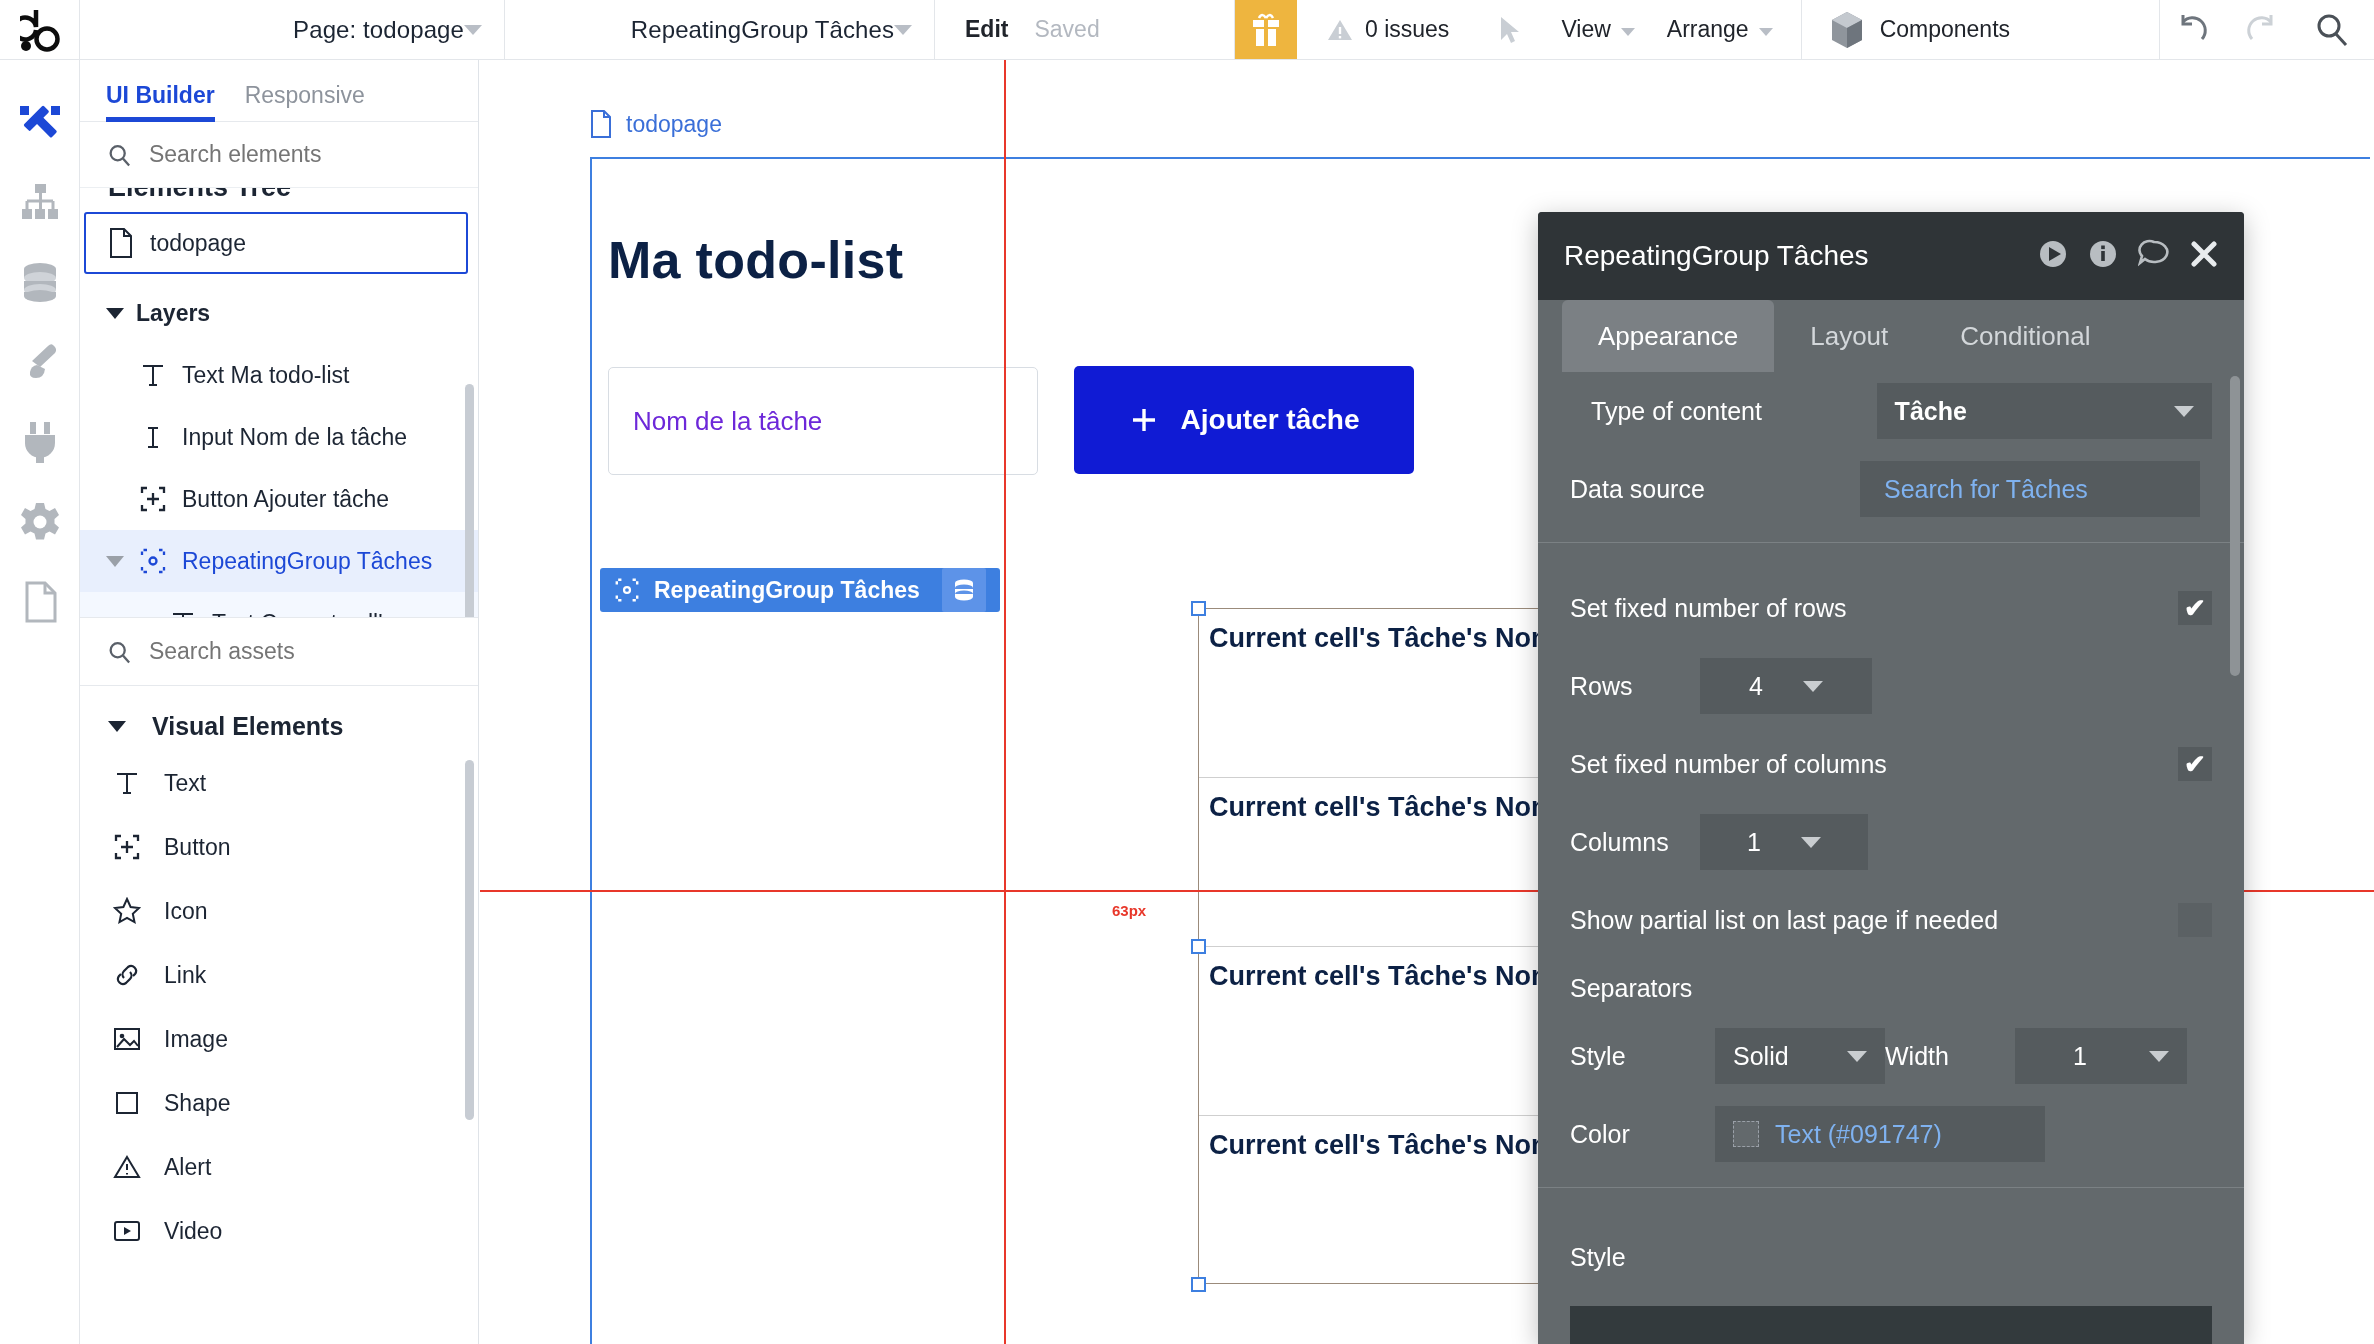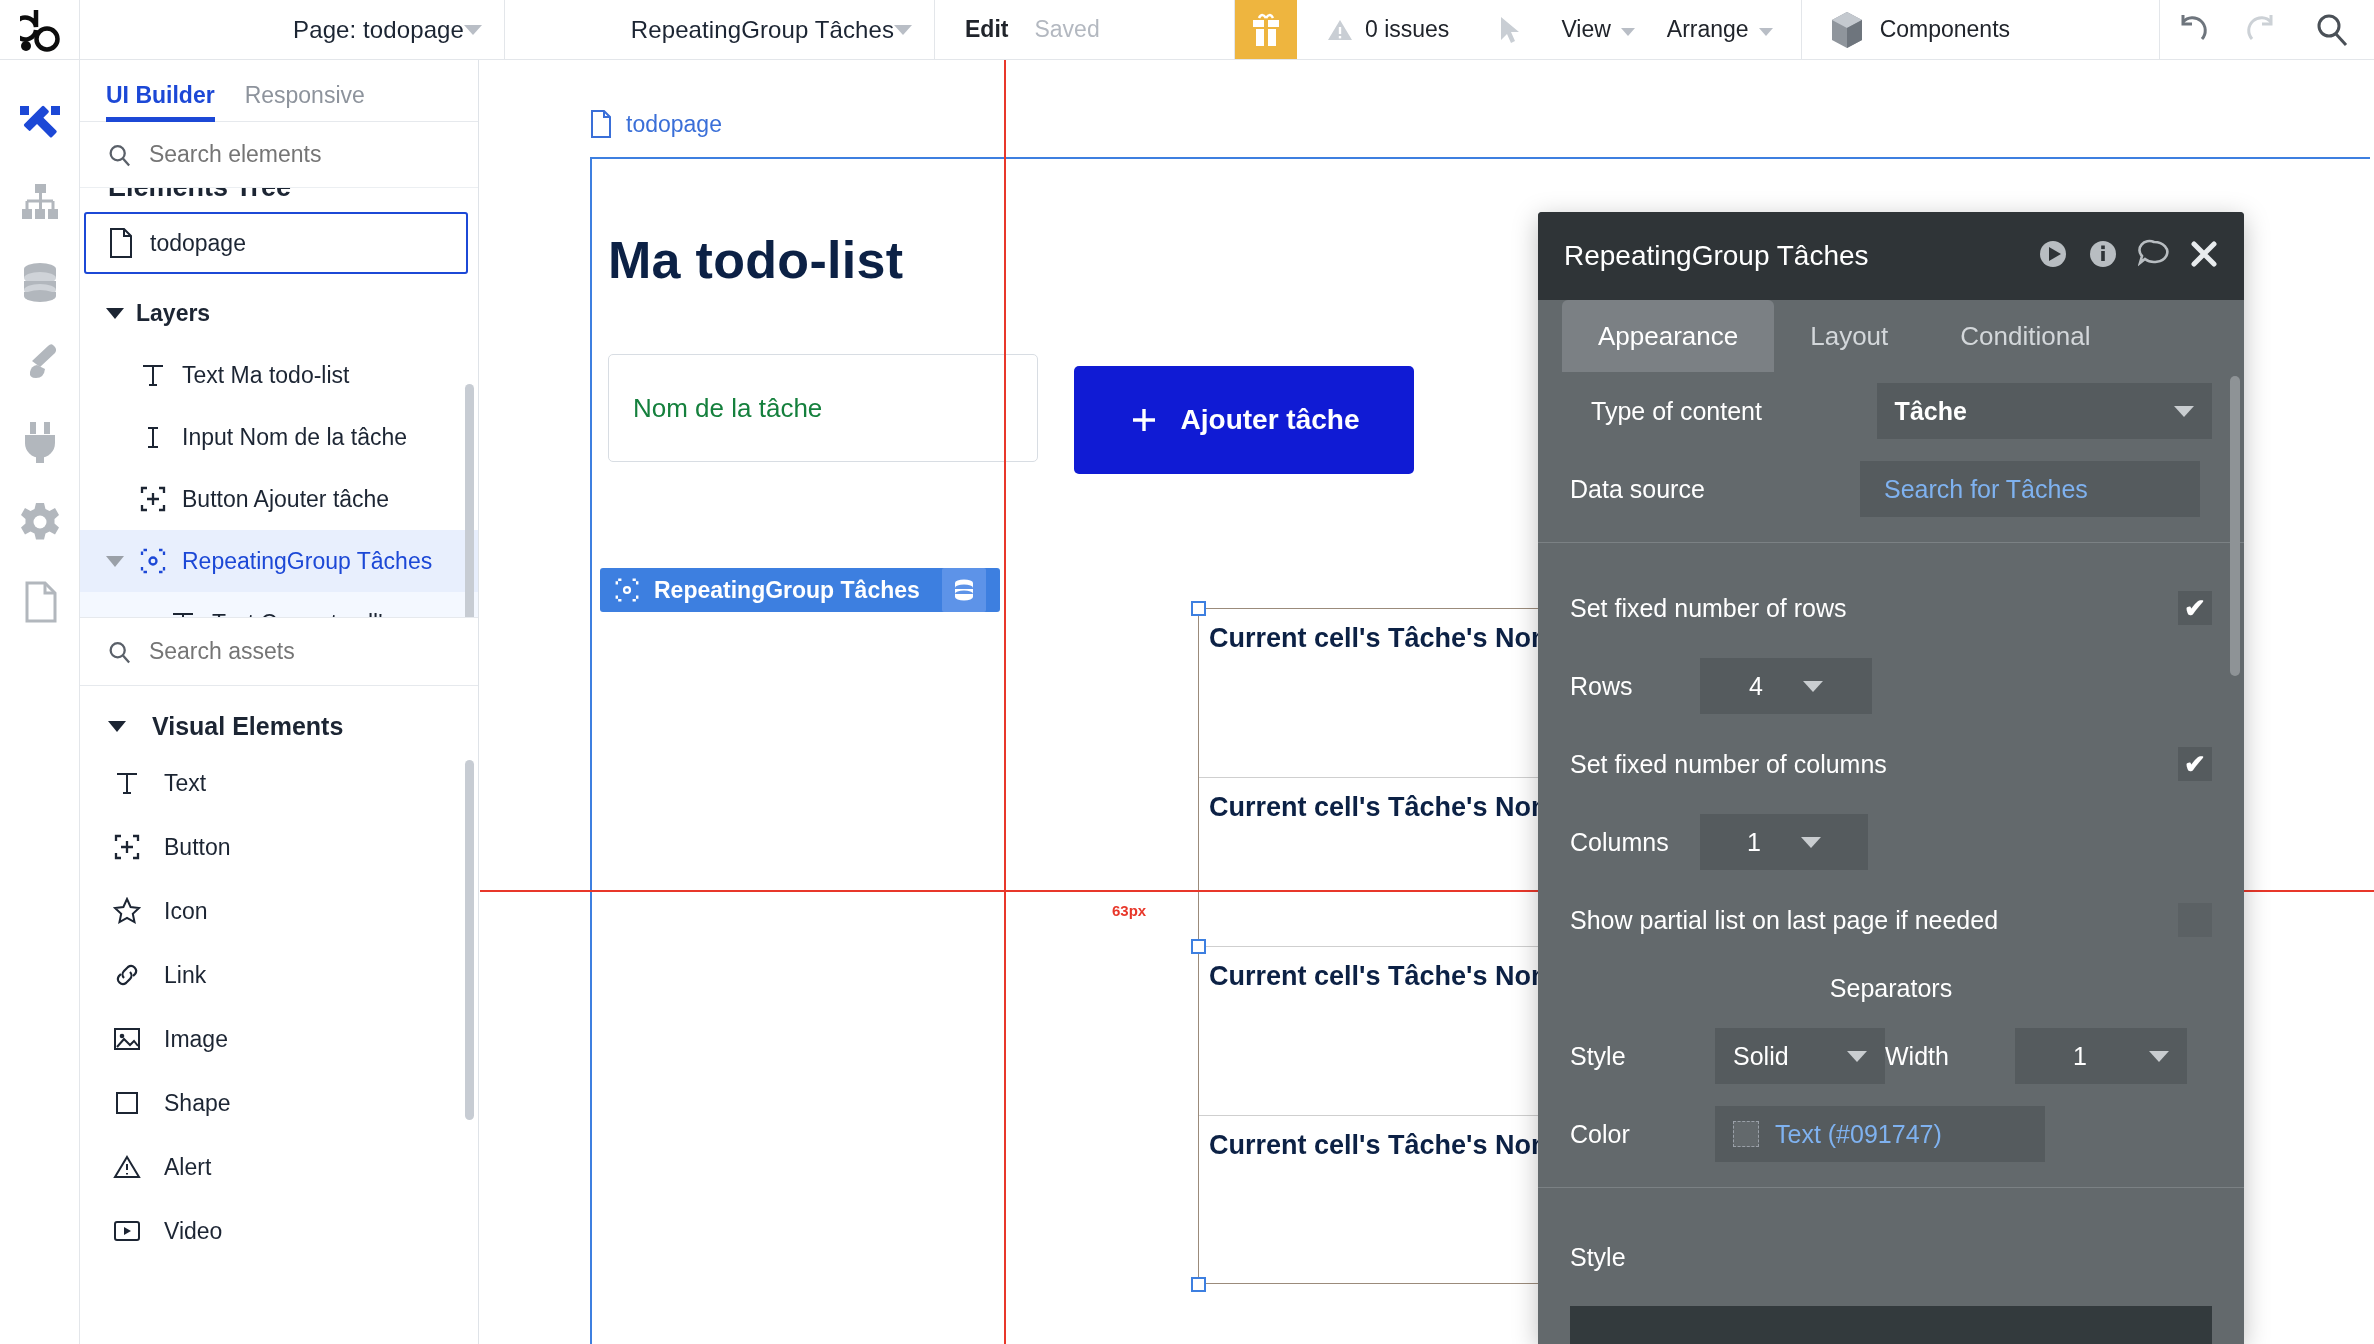--- a/index.html
+++ b/index.html
@@ -158,24 +158,24 @@
   .page-frame {
     position:absolute; left:110px; top:97px; width:1780px; height:1190px;
     border-left:2px solid #3d7fe0; border-top:2px solid #3d7fe0;
     background:#fff;
   }
   .page-title {
     position:absolute; left:128px; top:170px; font-size:52px; font-weight:700;
     color:#0c2145; letter-spacing:.3px;
   }
   .input-task {
-    position:absolute; left:128px; top:294px; width:430px; height:108px;
+    position:absolute; left:128px; top:307px; width:430px; height:108px;
     border:1px solid #d8dde3; border-radius:5px; background:#fff;
     display:flex; align-items:center; padding-left:24px;
-    font-size:26px; color:#15803d;
+    font-size:26px; color:#6d28d9;
   }
   .btn-add {
     position:absolute; left:594px; top:306px; width:340px; height:108px;
     background:#101bd4; border-radius:5px; color:#fff;
     display:flex; align-items:center; justify-content:center; gap:22px;
     font-size:28px; font-weight:700;
   }
   .rg-label {
     position:absolute; left:120px; top:508px; height:44px;
     background:#3d7fe0; color:#fff; display:flex; align-items:center; gap:14px;
@@ -748,21 +748,21 @@
         <span>1</span>
         <span class="pcaret"></span>
       </span>
     </div>
 
     <div class="prow">
       <span class="plabel" style="flex:1;">Show partial list on last page if needed</span>
       <span class="pcheck empty">.</span>
     </div>
 
-    <div class="prow" style="height:58px;justify-content:center;">
+    <div class="prow" style="height:58px;">
       <span class="plabel">Separators</span>
     </div>
 
     <div class="prow">
       <span class="plabel" style="width:145px;">Style</span>
       <span class="pfield" style="width:170px; gap:26px;">
         <span>Solid</span>
         <span class="pcaret"></span>
       </span>
       <span class="plabel" style="width:130px;">Width</span>

